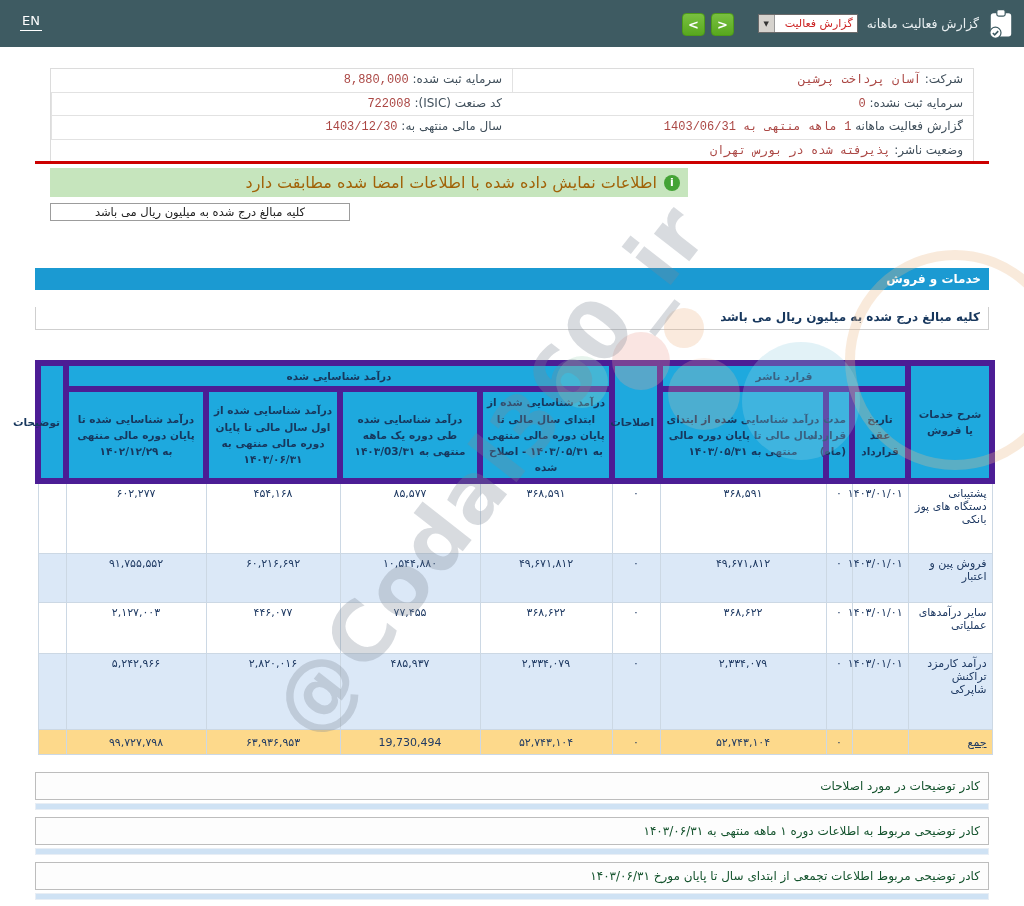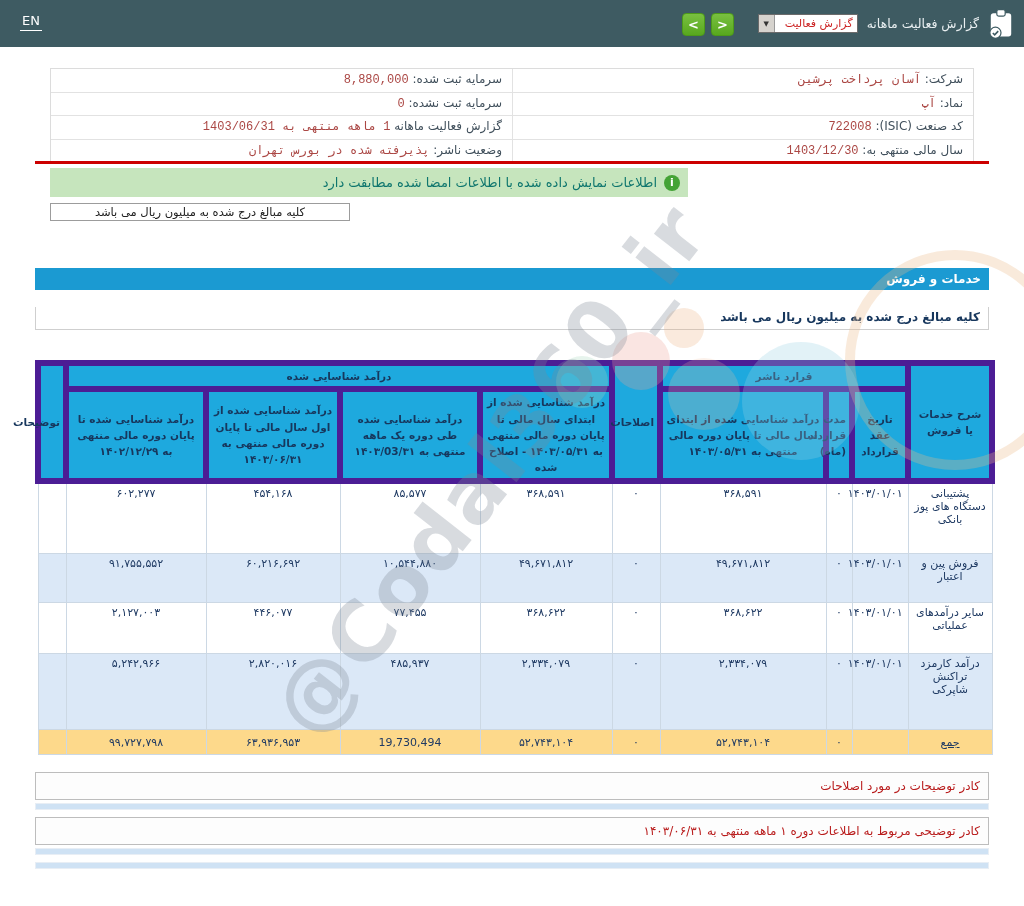--- a/index.html
+++ b/index.html
@@ -23,40 +23,40 @@
   .info-table { position:absolute; left:50px; top:68px; width:924px; border:1px solid #dcdcdc; border-bottom:none; display:grid; grid-template-columns:1fr 1fr; background:#fff; }
   .info-cell { height:23.5px; border-bottom:1px solid #e2e2e2; padding:3px 10px; font-size:12px; white-space:nowrap; overflow:hidden; }
   .info-cell.rcol { border-left:1px solid #e2e2e2; }
   .info-label { color:#41505c; }
   .info-value { color:#ab4744;font-family:Liberation Mono, monospace; }
   .red-line { position:absolute; left:35px; top:161px; width:954px; height:3px; background:#cc0000; }
 
   
   .banner { position:absolute; left:50px; top:168px; width:638px; height:29px; background:#c6e5bd; display:flex; direction:rtl; align-items:center; gap:7px; padding:0 8px; }
   .info-icon { width:16px; height:16px; border-radius:50%; background:#44a336; color:#fff; font-size:11px; font-weight:bold; display:flex; align-items:center; justify-content:center; flex:0 0 auto; }
-  .banner-text { font-size:13px; color:#0f766e; }
+  .banner-text { font-size:16px; color:#a16207; }
   .unit-box { position:absolute; left:50px; top:203px; width:300px; height:18px; border:1px solid #9c9c9c; background:#fff; font-size:11.5px; color:#222; text-align:center; line-height:16px; }
 
   
   .section-bar { position:absolute; left:35px; top:268px; width:954px; height:22px; background:#1b9ad2; color:#fff; font-weight:bold; font-size:12px; line-height:22px; padding:0 8px; }
   .bold-note { position:absolute; left:35px; top:307px; width:954px; height:23px; background:#fff; border:1px solid #cfcfcf; border-top:none; color:#17375d; font-weight:bold; font-size:12px; line-height:21px; padding:0 8px; }
 
   
   .sales-table { position:absolute; left:35px; top:360px; width:954px; border-collapse:collapse; table-layout:fixed; }
   .sales-table th { background:#1ea9de; color:#17375d; font-weight:bold; font-size:10.5px; border:6px solid #4c1d95; padding:2px 3px; vertical-align:middle; line-height:1.55; }
   .sales-table td { border:1px solid #ccd8e4; font-size:11px; color:#1f3a63; padding:3px 5px; vertical-align:top; text-align:center; }
-  .sales-table td.rowlabel { }
+  .sales-table td.rowlabel { text-align:right; }
   .sales-table tr.alt td { background:#dbe8f7; }
   .sales-table tr.total td { background:#fdd98b; vertical-align:middle; }
   .sales-table tr.total td.rowlabel { font-weight:normal;text-decoration:underline; }
 
   
   .notes { position:absolute; left:35px; top:772px; width:954px; }
   .note-group { margin-bottom:7px; }
-  .note-box { height:28px; border:1px solid #bdbdbd; background:#fdfdfd; font-size:12px; color:#b91c1c; line-height:26px; padding:0 8px; overflow:hidden; }
+  .note-box { height:28px; border:1px solid #bdbdbd; background:#fdfdfd; font-size:12px; color:#14532d; line-height:26px; padding:0 8px; overflow:hidden; }
   .note-strip { height:7px; background:#cfe2f4; border:1px solid #e8eef5; margin-top:3px; }
 
   
   .wm-layer { position:absolute; left:0; top:0; width:1024px; height:906px; pointer-events:none; z-index:40; }
   .wm-text { position:absolute; left:490px; top:470px; transform:translate(-50%,-50%) rotate(-52deg); font-size:82px; font-weight:bold; letter-spacing:2px; color:rgba(125,136,148,0.30); white-space:nowrap; direction:ltr; }
   .wm-circle { position:absolute; border-radius:50%; }
   .wm-c1 { left:845px; top:250px; width:220px; height:220px; border:10px solid rgba(235,185,135,0.30); }
   .wm-c2 { left:742px; top:342px; width:118px; height:118px; background:rgba(150,210,225,0.28); }
   .wm-c3 { left:612px; top:332px; width:58px; height:58px; background:rgba(236,160,150,0.28); }
   .wm-c4 { left:664px; top:308px; width:40px; height:40px; background:rgba(236,170,120,0.25); }
@@ -90,24 +90,20 @@
   </div>
 
   <div class="info-table">
     <div class="info-cell rcol">
       <span class="info-label">شرکت:</span>
       <span class="info-value">آسان پرداخت پرشین</span>
     </div>
     <div class="info-cell">
       <span class="info-label">سرمایه ثبت شده:</span>
       <span class="info-value">8,880,000</span>
-    </div>
-    <div class="info-cell rcol">
-      <span class="info-label">نماد:</span>
-      <span class="info-value">آپ</span>
     </div>
     <div class="info-cell">
       <span class="info-label">سرمایه ثبت نشده:</span>
       <span class="info-value">0</span>
     </div>
     <div class="info-cell rcol">
       <span class="info-label">کد صنعت (ISIC):</span>
       <span class="info-value">722008</span>
     </div>
     <div class="info-cell">
@@ -232,20 +228,21 @@
   <div class="notes">
     <div class="note-group">
       <div class="note-box">کادر توضیحات در مورد اصلاحات</div>
       <div class="note-strip"></div>
     </div>
     <div class="note-group">
       <div class="note-box">کادر توضیحی مربوط به اطلاعات دوره ۱ ماهه منتهی به ۱۴۰۳/۰۶/۳۱</div>
       <div class="note-strip"></div>
     </div>
     <div class="note-group">
+      <div class="note-box">کادر توضیحی مربوط اطلاعات تجمعی از ابتدای سال تا پایان مورخ ۱۴۰۳/۰۶/۳۱</div>
       <div class="note-strip"></div>
     </div>
   </div>
 
   <div class="wm-layer">
     <div class="wm-circle wm-c1"></div>
     <div class="wm-circle wm-c2"></div>
     <div class="wm-circle wm-c3"></div>
     <div class="wm-circle wm-c4"></div>
     <div class="wm-circle wm-c5"></div>

